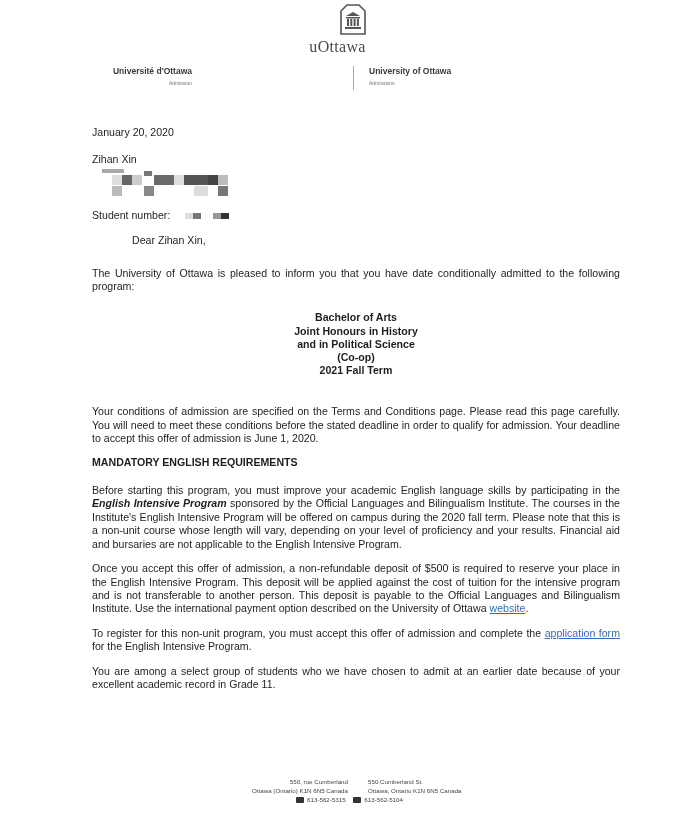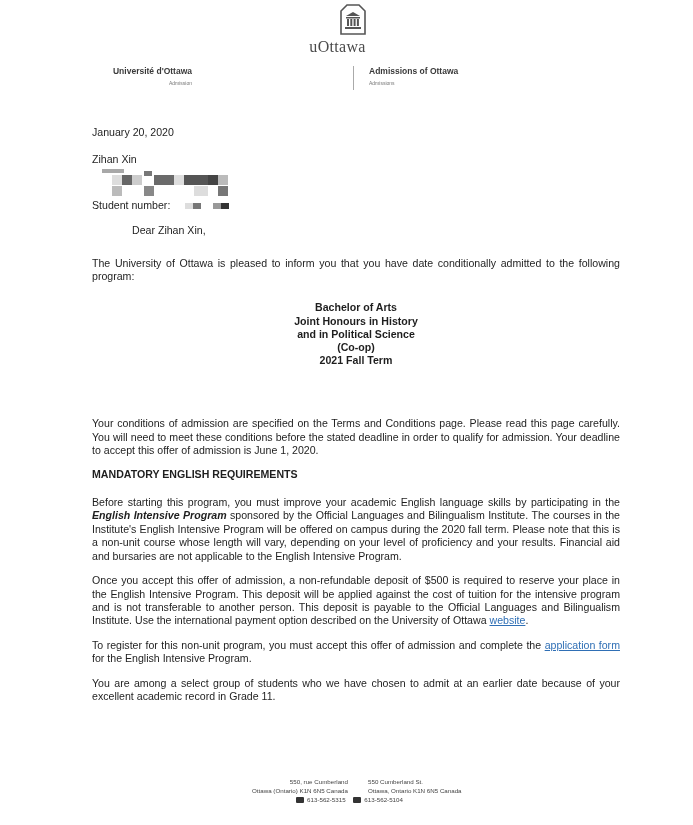--- a/index.html
+++ b/index.html
@@ -17,26 +17,26 @@
     .bi-right { position: absolute; left: 369px; top: 0; text-align: left; }
     .bi-name { font-size: 8.5px; font-weight: bold; color: #3a3a3a; white-space: nowrap; }
     .bi-sub { font-size: 5px; color: #777; margin-top: 4px; white-space: nowrap; }
     .bi-divider { position: absolute; left: 353px; top: 0; width: 1px; height: 24px; background: #aaa; }
 
     .letter { position: absolute; left: 92px; top: 126px; width: 528px; font-size: 10.6px; line-height: 13.4px; }
     .date { margin: 0; }
     .name { margin-top: 14px; }
     .redact-block { position: relative; height: 32px; margin-left: 10px; }
     .px { position: absolute; width: 10px; height: 10px; }
-    .student { position: relative; }
+    .student { margin-top: 10px; position: relative; }
     .dear { margin-top: 12px; margin-left: 40px; }
     .p { margin: 0; text-align: justify; }
     .intro { margin-top: 19px; }
     .program { text-align: center; font-weight: bold; margin-top: 18px; line-height: 13.2px; }
-    .conditions { margin-top: 50px; }
+    .conditions { margin-top: 28px; }
     .heading { font-weight: bold; margin-top: 10px; }
     .s1 { margin-top: 15px; }
     .s2 { margin-top: 11px; }
     .s3 { margin-top: 11px; }
     .s4 { margin-top: 11px; }
     em.bi { font-weight: bold; font-style: italic; }
     a.link { color: #2f6fb5; text-decoration: underline; }
 
     .footer { position: absolute; top: 777px; left: 0; width: 693px; font-size: 6.2px; color: #444; line-height: 9px; }
     .f-left { position: absolute; right: 345px; text-align: right; }
@@ -60,21 +60,21 @@
 
 <div class="wordmark">uOttawa</div>
 
 <div class="bilingual">
   <div class="bi-left">
     <div class="bi-name">Université d'Ottawa</div>
     <div class="bi-sub">Admission</div>
   </div>
   <div class="bi-divider"></div>
   <div class="bi-right">
-    <div class="bi-name">Admissions of Ottawa</div>
+    <div class="bi-name">University of Ottawa</div>
     <div class="bi-sub">Admissions</div>
   </div>
 </div>
 
 <div class="letter">
   <div class="date">January 20, 2020</div>
   <div class="name">Zihan  Xin</div>
   <div class="redact-block">
     <div class="px" style="left:0;top:2px;width:22px;height:4px;background:#a8a8a8;"></div>
     <div class="px" style="left:10px;top:8px;background:#ddd;"></div>

